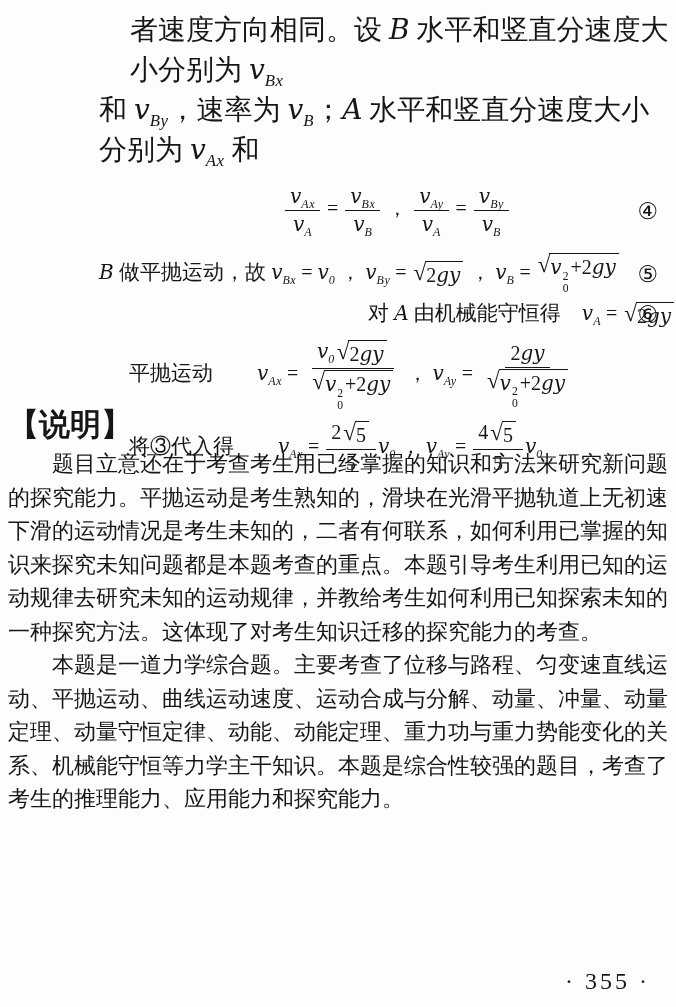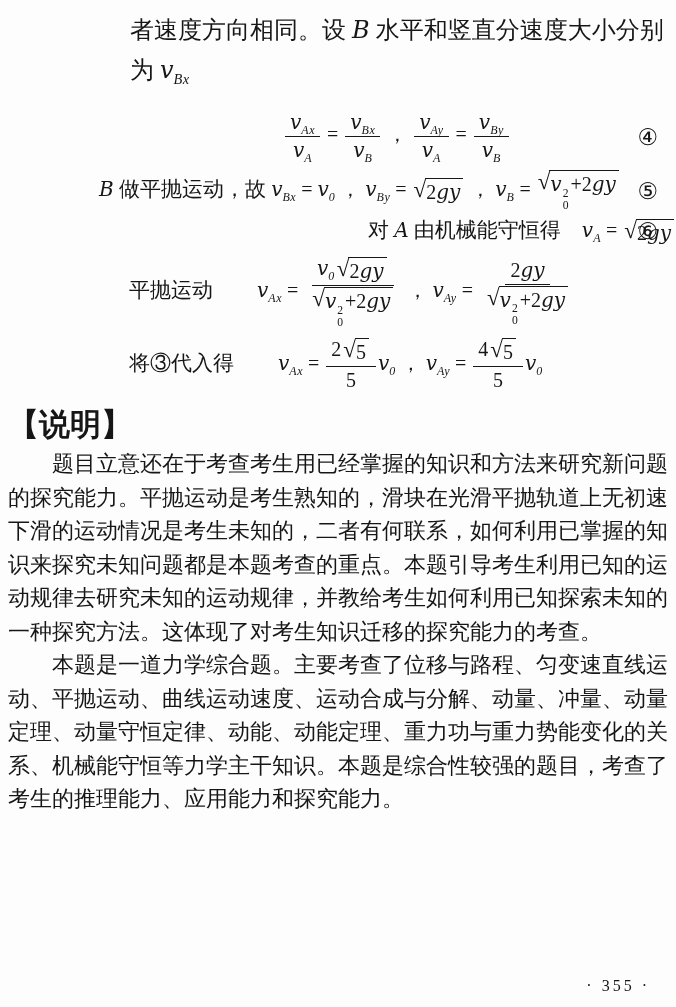--- a/index.html
+++ b/index.html
@@ -5,36 +5,36 @@
   html, body { margin:0; padding:0; background:#ffffff; }
   .page {
     position:relative; width:676px; height:1007px;
     background:#fdfdfd; color:#161616;
     font-family:"Liberation Serif", serif;
     overflow:hidden;
   }
 
   
   .solution { position:absolute; top:10px; left:0; width:676px; }
-  .sline { font-size:24px; line-height:40px; margin:0; }
+  .sline { font-size:28px; line-height:40px; margin:0; }
   .sline.l1 { padding-left:130px; }
   .sline.l2 { padding-left:99px; }
   .sline.l3 { padding-left:99px; }
 
   .mi { font-style:italic; font-family:"DejaVu Serif", serif; }
   sub { font-size:0.6em; font-style:italic; line-height:0; letter-spacing:0.5px; }
 
   .eq { position:relative; font-size:20px; margin:0; }
   .eq .cn { font-size:21px; font-style:normal; }
   .eqsym { padding:0 5px; }
   .eqtag { position:absolute; right:18px; top:50%; transform:translateY(-50%);
            font-size:23px; font-style:normal; }
 
-  .eq4 { padding-left:283px; margin-top:18px; }
-  .eq5 { padding-left:99px;  margin-top:5px; }
+  .eq4 { padding-left:283px; margin-top:12px; }
+  .eq5 { padding-left:99px;  margin-top:14px; }
   .eq6 { padding-left:99px;  margin-top:4px;text-align:right; }
   .eq7 { padding-left:129px; margin-top:8px; }
   .eq8 { padding-left:129px; margin-top:4px; }
   .eqlabel { margin-right:44px; font-size:21px; }
 
   .frac { display:inline-flex; flex-direction:column; align-items:center;
           vertical-align:middle; margin:2px 2px; line-height:1.25; }
   .frac .fn { padding:0 5px 1px; border-bottom:1.5px solid #161616; }
   .frac .fd { padding:1px 5px 0; }
 
@@ -50,31 +50,32 @@
   .ss span { font-style:normal; }
 
   
   .explan { position:absolute; top:408px; left:8px; width:660px; }
   .explan h2 { font-family:"Liberation Sans", sans-serif; font-weight:700;
                font-size:31px; line-height:34px; margin:0 0 5px 0; }
   .explan p { margin:0; font-size:22px; line-height:33.5px;
               text-align:justify; text-indent:2em; }
 
   .pageno { position:absolute; right:26px; bottom:12px;
-            font-size:16px; letter-spacing:3px; }
+            font-size:24px; letter-spacing:3px; }
 </style>
 </head>
 <body>
 
 <div class="page">
 
   <section class="solution">
 
     <p class="sline l1"><span>者速度方向相同。设 </span><i class="mi">B</i><span> 水平和竖直分速度大小分别为 </span><i class="mi">v</i><sub>Bx</sub></p>
 
+    <p class="sline l2"><span>和 </span><i class="mi">v</i><sub>By</sub><span>，速率为 </span><i class="mi">v</i><sub>B</sub><span>；</span><i class="mi">A</i><span> 水平和竖直分速度大小分别为 </span><i class="mi">v</i><sub>Ax</sub><span> 和</span></p>
 
 
     <div class="eq eq4">
       <span class="frac">
           <span class="fn"><i class="mi">v</i><sub>Ax</sub></span>
           <span class="fd"><i class="mi">v</i><sub>A</sub></span>
         </span><span class="eqsym">=</span><span class="frac">
           <span class="fn"><i class="mi">v</i><sub>Bx</sub></span>
           <span class="fd"><i class="mi">v</i><sub>B</sub></span>
         </span><span class="eqsym">，</span><span class="frac">

